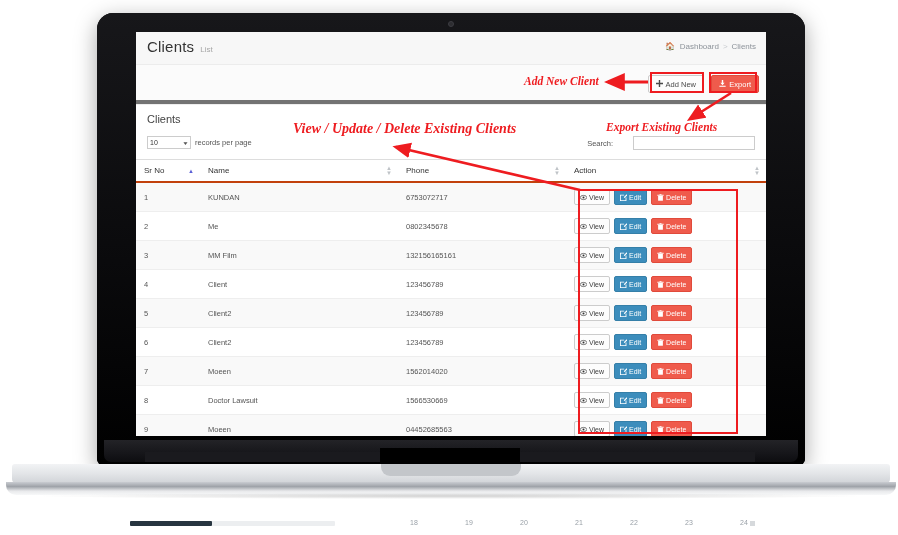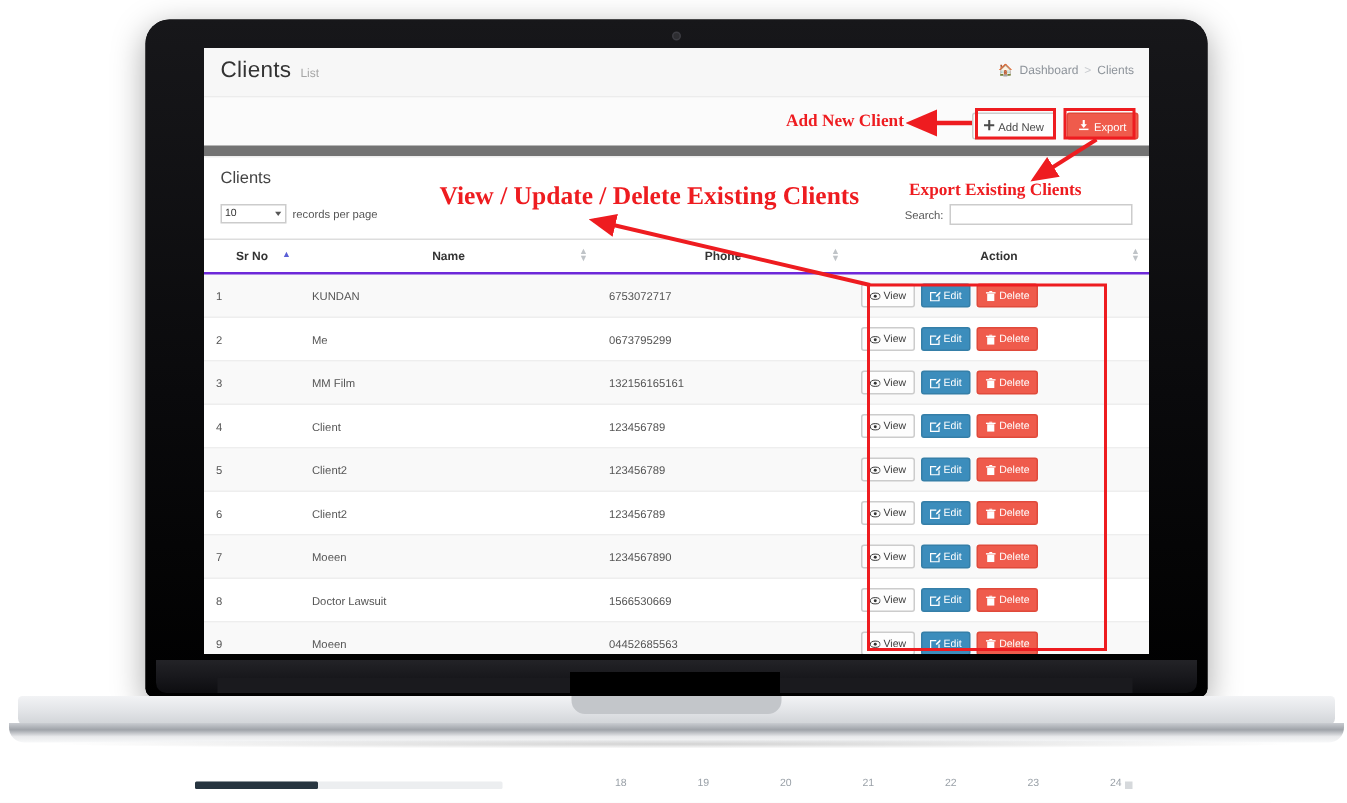--- a/index.html
+++ b/index.html
@@ -123,21 +123,21 @@
   }
   .bc-sep { color: #c8cbcf; }
   .bc-item { color: #8d939a; }
   #home-icon { font-size: 8px; color: #6f7680; }
 
   
   #toolbar-strip {
     position: relative;
     height: 39px;
     background: #fbfbfb;
-    border-bottom: 7px solid #737373;
+    border-bottom: 4px solid #737373;
   }
   #add-new-button {
     position: absolute; right: 62px; top: 10px;
     height: 18px; padding: 0 7px;
     display: flex; align-items: center; gap: 3px;
     background: #fdfdfd;
     border: 1px solid #ccc;
     border-radius: 2px;
     font-size: 7.5px; color: #4a4a4a;
     cursor: pointer;
@@ -180,39 +180,39 @@
     font-family: "Liberation Sans", sans-serif;
     padding: 0 2px;
     display: flex; align-items: center; justify-content: space-between;
     cursor: pointer;
   }
   #records-select .caret {
     font-size: 5px; color: #555; transform: scaleX(1.4);
   }
   #search-control {
     position: absolute; right: 11px; top: 7px;
-    display: flex; align-items: center; gap: 4px;
+    display: flex; align-items: center; gap: 20px;
     font-size: 7.5px; color: #555;
   }
   #search-input {
     width: 122px; height: 14px;
     border: 1px solid #ccc; background: #fff;
     font-size: 7.5px; color: #333;
     font-family: "Liberation Sans", sans-serif;
     padding: 0 3px;
   }
 
   
   #clients-table { width: 100%; border-collapse: collapse; table-layout: fixed; }
   #clients-table thead th {
     background: #fff;
     border-top: 1px solid #ddd;
-    border-bottom: 2px solid #6d28d9;
-    font-size: 8px; color: #333; font-weight: bold;
-    text-align: center;
+    border-bottom: 2px solid #c2410c;
+    font-size: 8px; color: #333; font-weight: normal;
+    text-align: left;
     padding: 6px 8px;
     position: relative;
     cursor: pointer;
   }
   #clients-table thead th .sorter {
     position: absolute; right: 6px; top: 50%;
     transform: translateY(-50%);
     font-size: 6px; line-height: 5px; color: #bfc3c7;
     display: flex; flex-direction: column;
   }
@@ -243,30 +243,31 @@
   .btn-view   { background: #fdfdfd; border: 1px solid #ccc; color: #3c3c3c; }
   .btn-edit   { background: #3c8dbc; border: 1px solid #357fa8; color: #fff; }
   .btn-delete { background: #ef5b4c; border: 1px solid #e04a3b; color: #fff; }
   .btn svg { display:block; }
 
   
   #annotations {
     position: absolute; left: 0; top: 0;
     width: 890px; height: 535px;
     pointer-events: none;
+    font-style: italic;
   }
   .anno-text {
     position: absolute;
     color: #ee1c20;
     font-family: "Liberation Serif", serif;
     font-weight: bold;
     white-space: nowrap;
   }
   #anno-add-new-client { left: 524px; top: 75px; font-size: 11.5px; }
-  #anno-view-update    { left: 293px; top: 121px; font-size: 17px; }
+  #anno-view-update    { left: 293px; top: 121px; font-size: 14px; }
   #anno-export-clients { left: 606px; top: 121px; font-size: 11.5px; }
 
   .anno-box {
     position: absolute;
     border: 2px solid #ee1c20;
   }
   #anno-box-add-new { left: 650px; top: 72px; width: 54px; height: 21px; }
   #anno-box-export  { left: 709px; top: 72px; width: 48px; height: 21px; }
   #anno-box-action  { left: 578px; top: 189px; width: 160px; height: 245px; }
 
@@ -420,21 +421,21 @@
                         <rect x="0.4" y="1.1" width="9.2" height="1.3" fill="#fff"></rect>
                         <rect x="3.6" y="0" width="2.8" height="1.1" fill="#fff"></rect>
                       </svg>
                     </span>
                     <span>Delete</span>
                   </span></td>
               </tr>
               <tr>
                 <td>2</td>
                 <td>Me</td>
-                <td>0673795299</td>
+                <td>0802345678</td>
                 <td class="action-cell"><span class="btn btn-view">
                     <span>
                       <svg width="7" height="7" viewBox="0 0 12 8">
                         <ellipse cx="6" cy="4" rx="5.6" ry="3.6" fill="none" stroke="#333" stroke-width="1.1"></ellipse>
                         <circle cx="6" cy="4" r="1.7" fill="#333"></circle>
                       </svg>
                     </span>
                     <span>View</span>
                   </span><span class="btn btn-edit">
                     <span>
@@ -575,21 +576,21 @@
                         <rect x="0.4" y="1.1" width="9.2" height="1.3" fill="#fff"></rect>
                         <rect x="3.6" y="0" width="2.8" height="1.1" fill="#fff"></rect>
                       </svg>
                     </span>
                     <span>Delete</span>
                   </span></td>
               </tr>
               <tr>
                 <td>7</td>
                 <td>Moeen</td>
-                <td>1234567890</td>
+                <td>1562014020</td>
                 <td class="action-cell"><span class="btn btn-view">
                     <span>
                       <svg width="7" height="7" viewBox="0 0 12 8">
                         <ellipse cx="6" cy="4" rx="5.6" ry="3.6" fill="none" stroke="#333" stroke-width="1.1"></ellipse>
                         <circle cx="6" cy="4" r="1.7" fill="#333"></circle>
                       </svg>
                     </span>
                     <span>View</span>
                   </span><span class="btn btn-edit">
                     <span>

